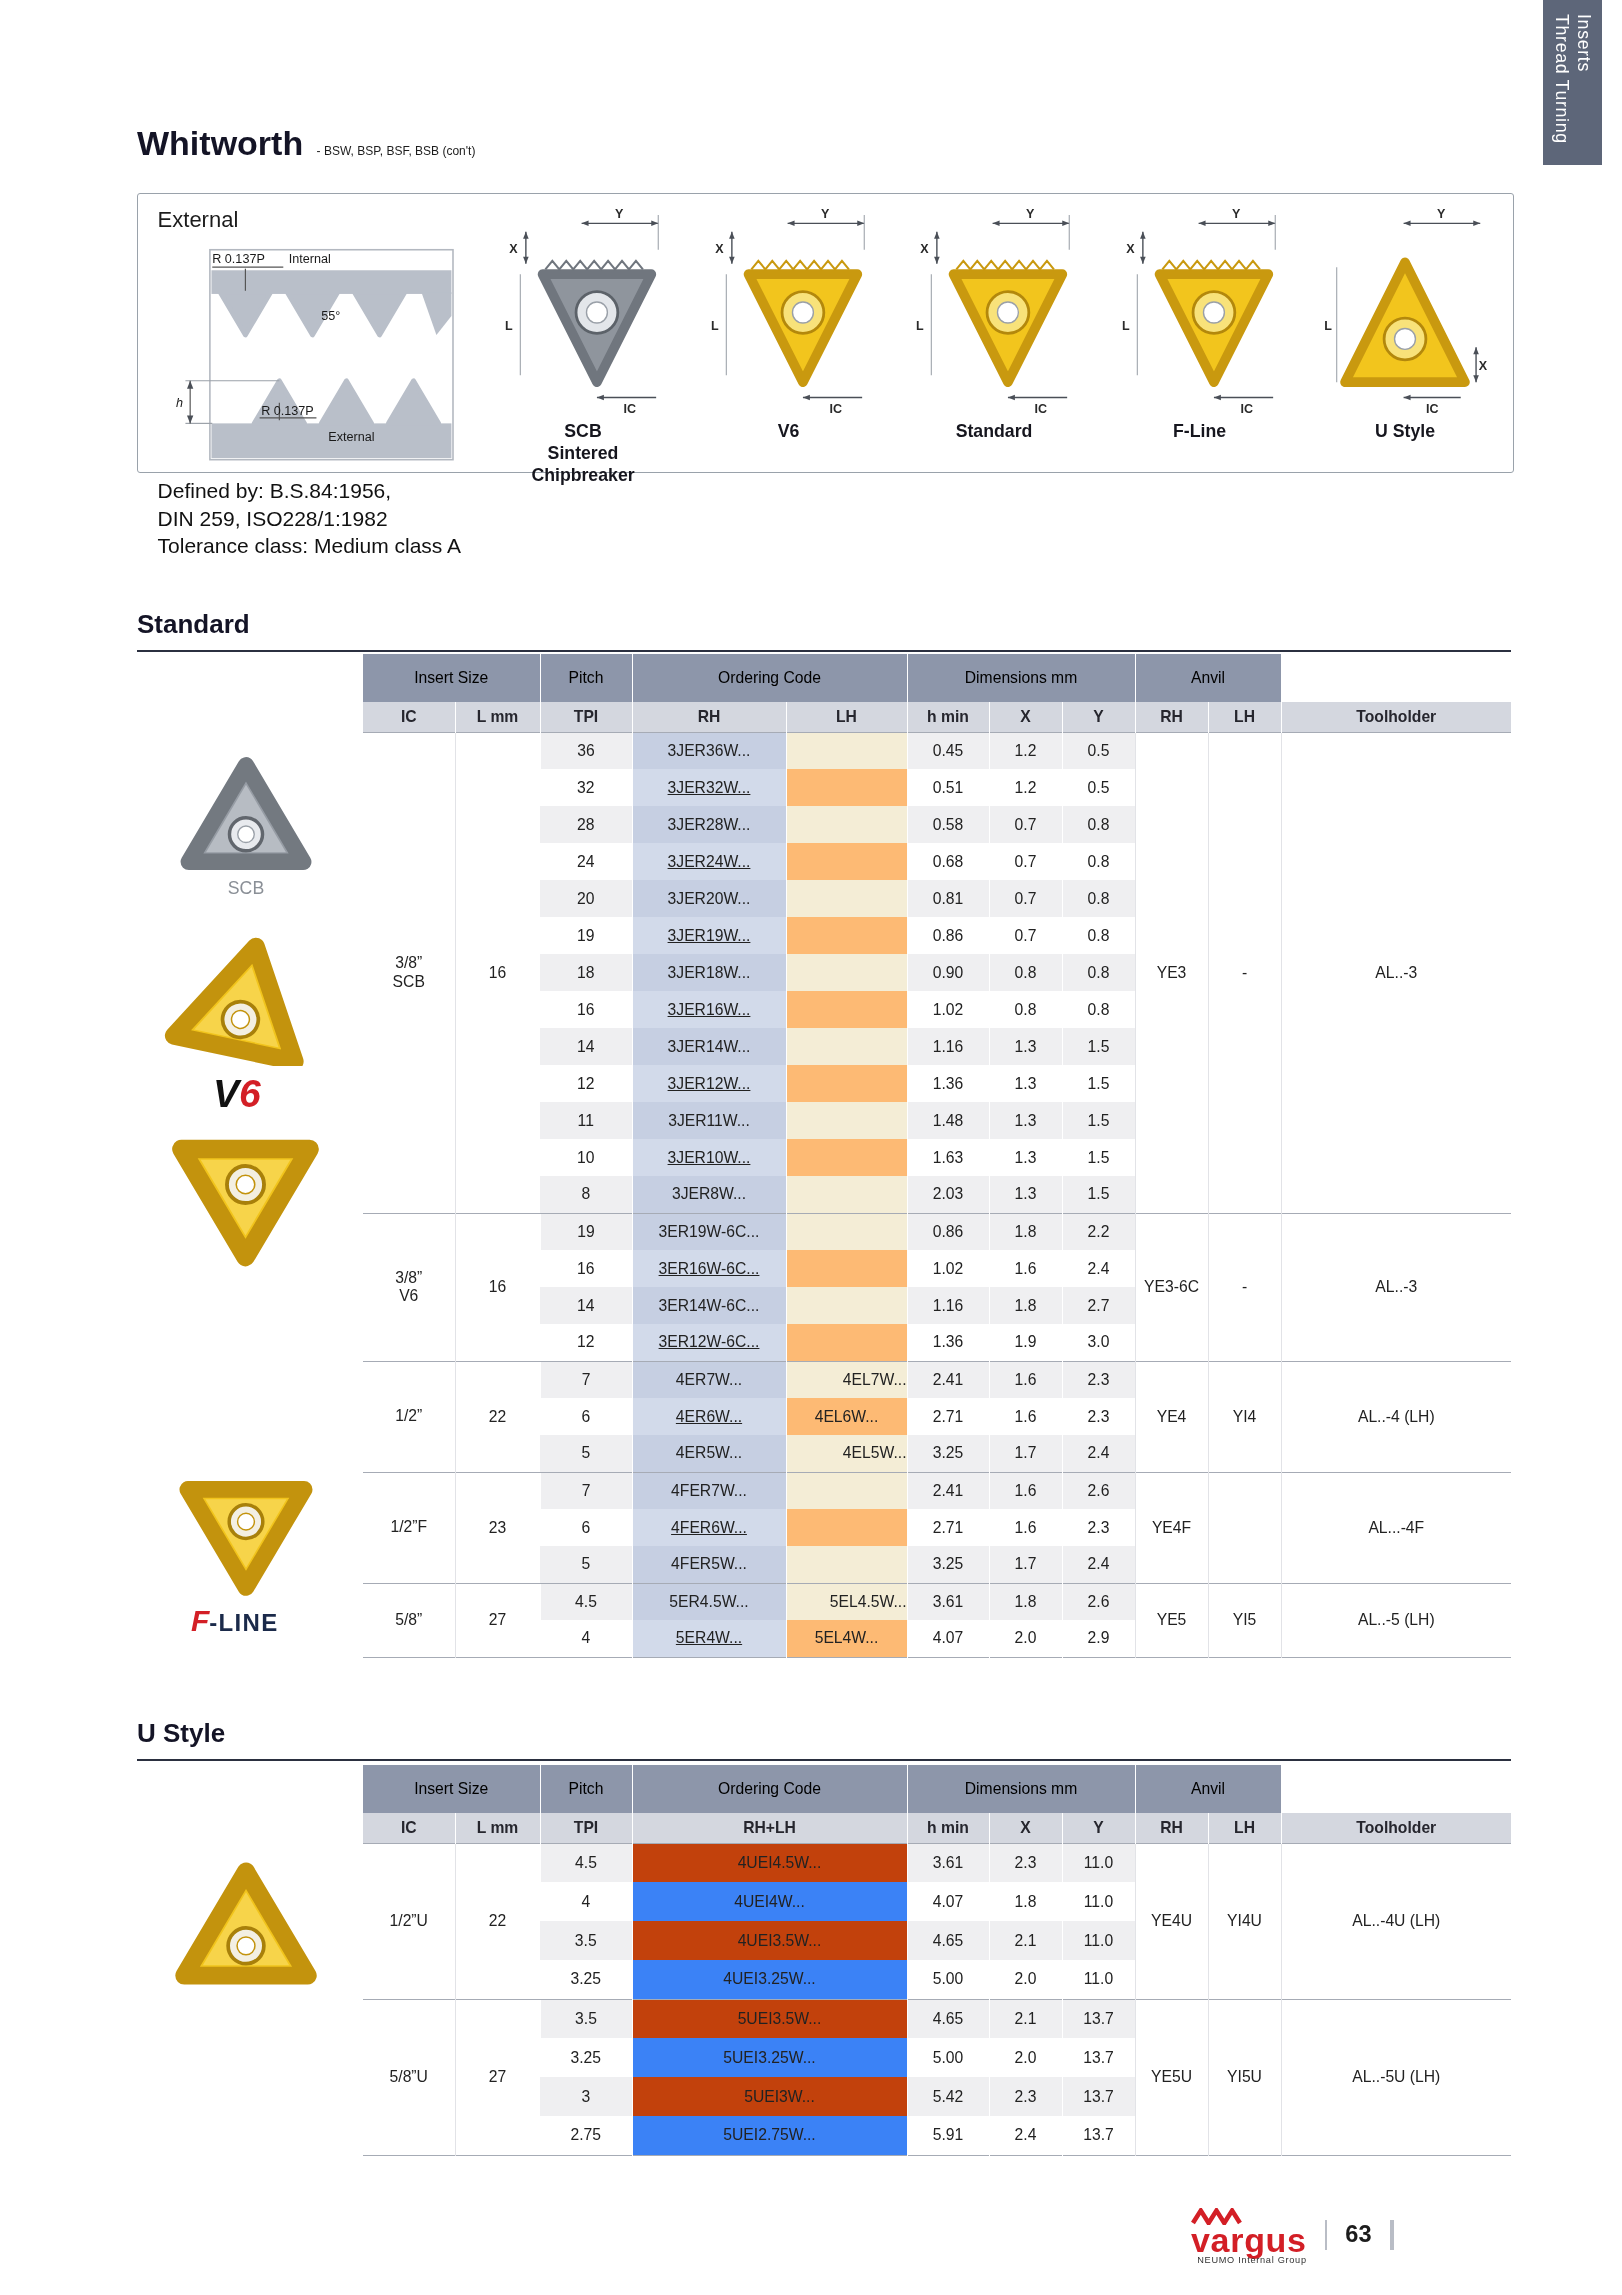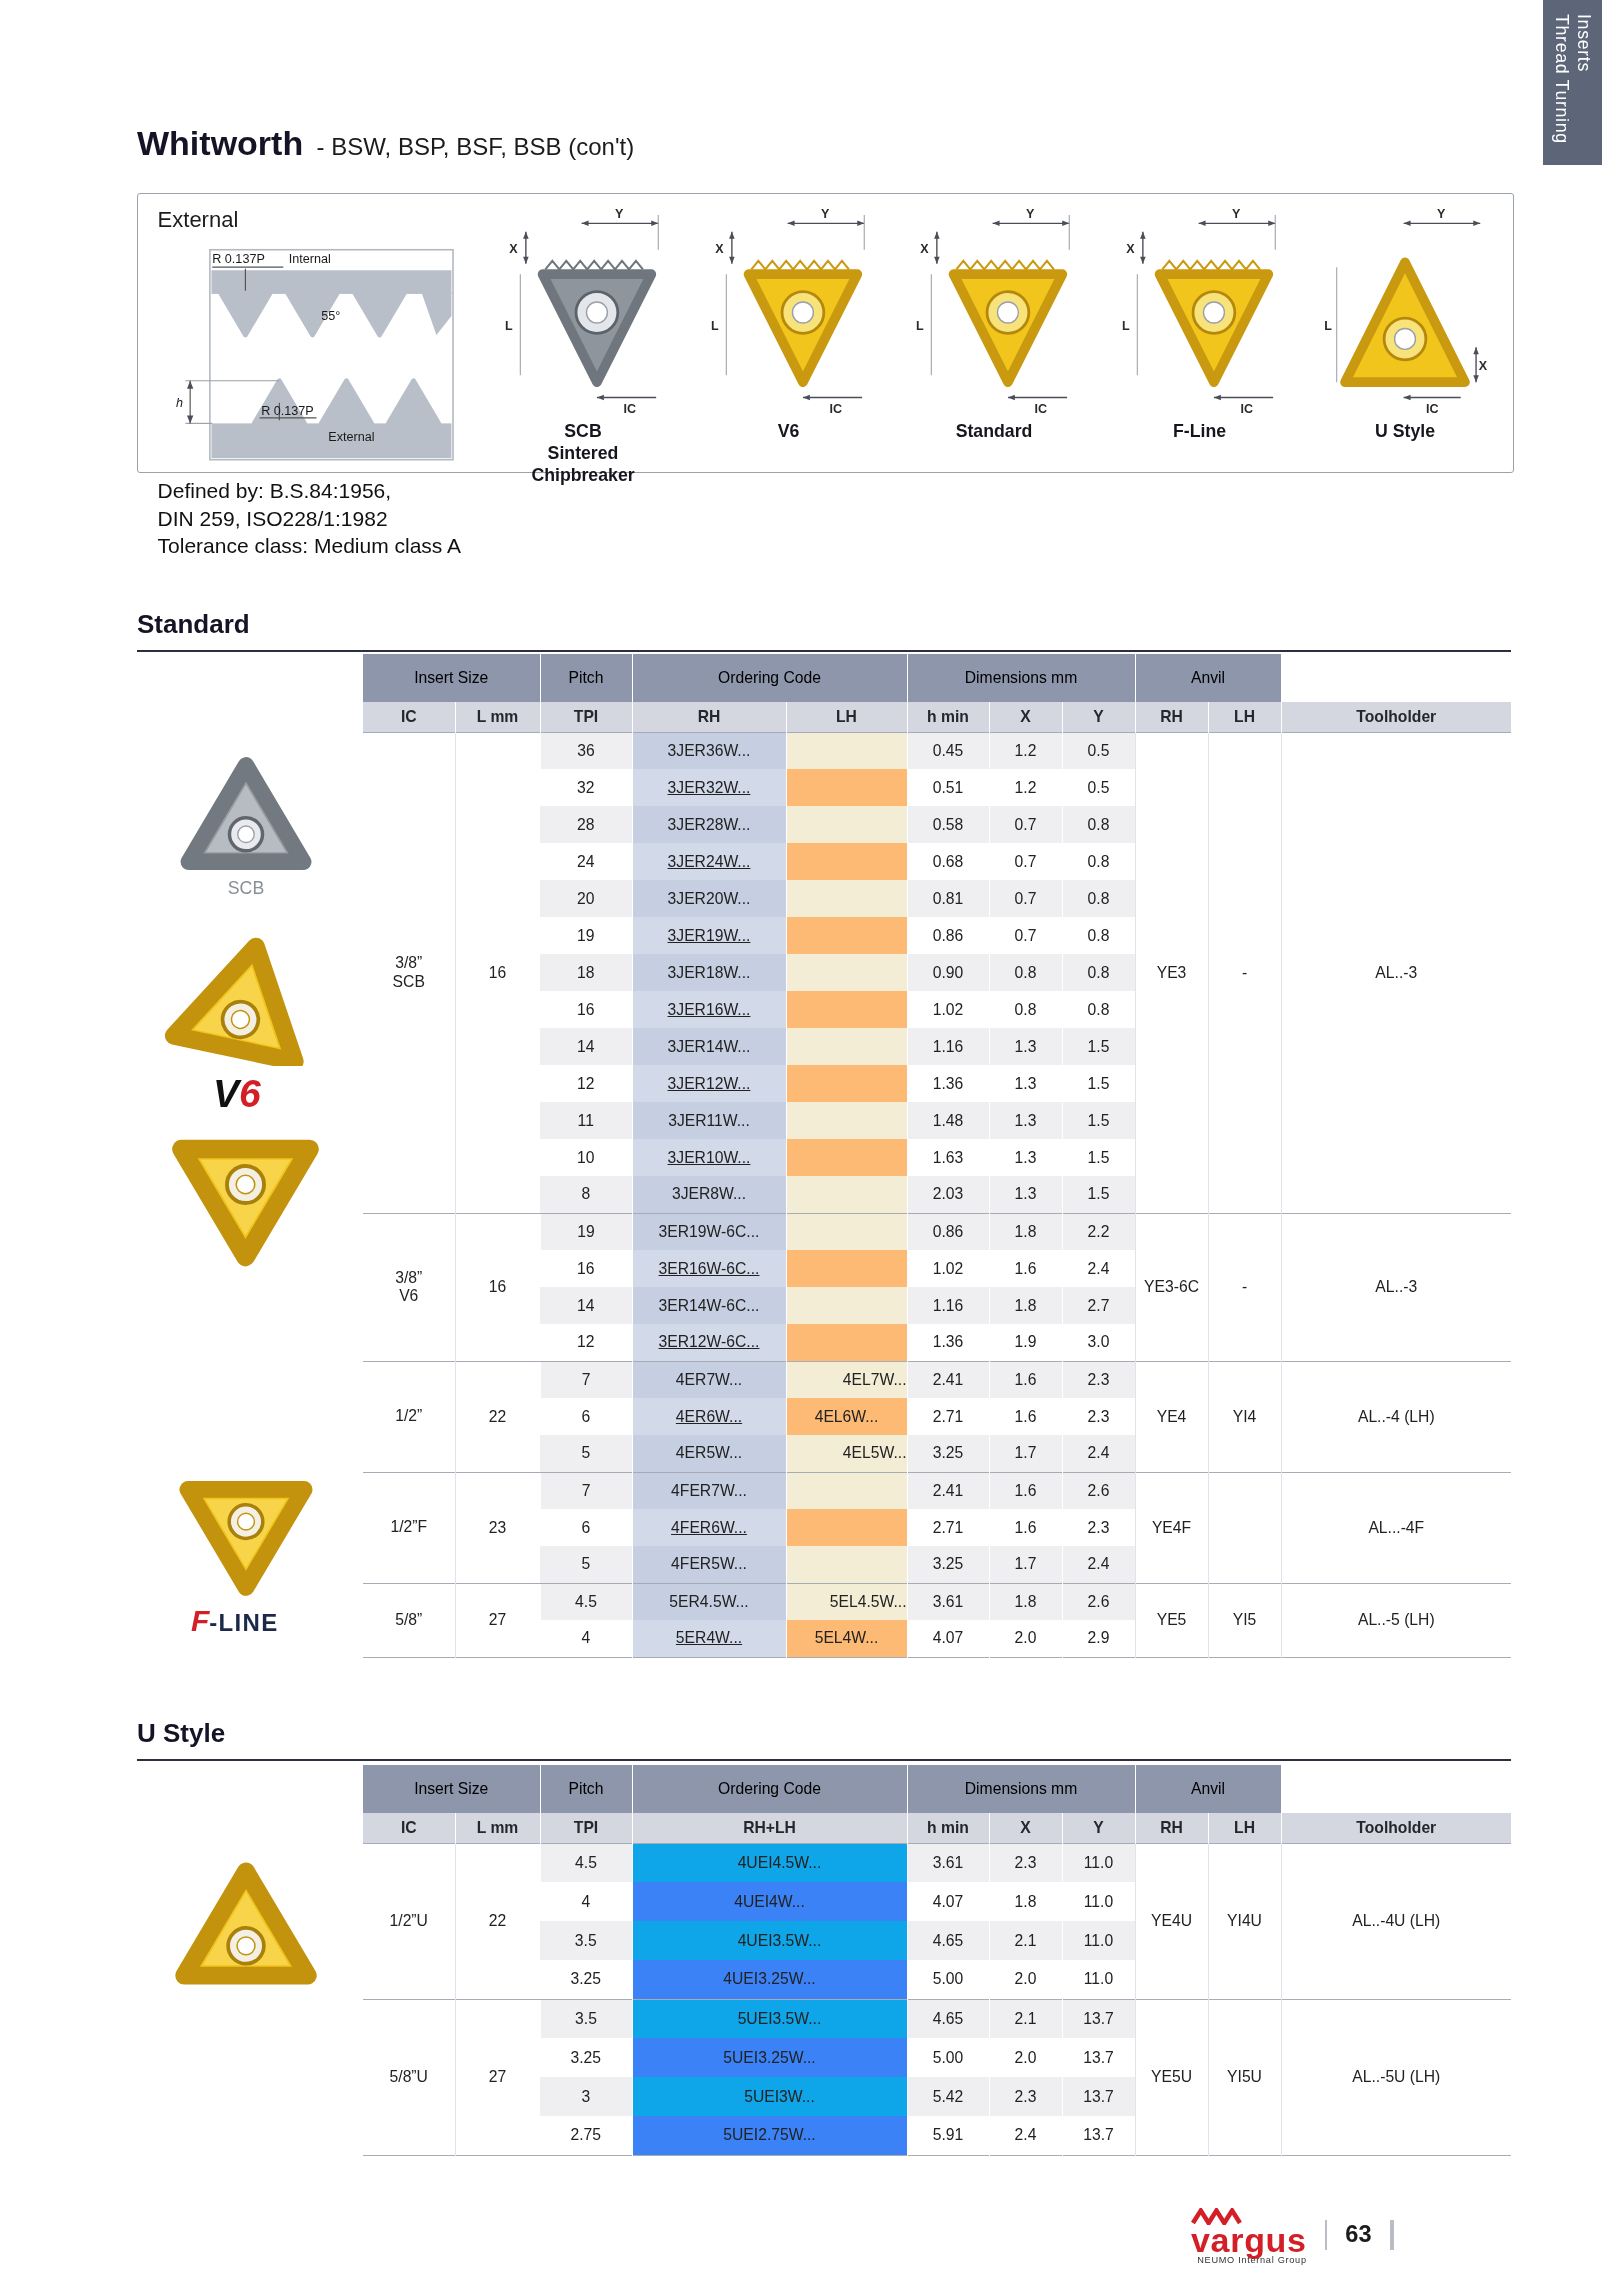--- a/index.html
+++ b/index.html
@@ -8,21 +8,21 @@
         font-family:"Liberation Sans",sans-serif;color:#222;overflow:hidden;}
 
   
   .side-tab{position:absolute;right:21px;top:0;width:59px;height:165px;background:#5d6679;
             display:flex;justify-content:center;align-items:flex-start;padding-top:14.4px;gap:1.3px;}
   .side-tab span{writing-mode:vertical-rl;font-size:17.7px;color:#fff;letter-spacing:0.7px;}
 
   
   .title-row{position:absolute;left:137px;top:124px;white-space:nowrap;}
   .title{font-size:34px;font-weight:bold;color:#141426;}
-  .subtitle{font-size:24px;color:#1c1c1c;margin-left:10.5px;}
+  .subtitle{font-size:12px;color:#1c1c1c;margin-left:10.5px;}
 
   
   .ext-box{position:absolute;left:137px;top:193px;width:1377px;height:280px;
            border:1.3px solid #9aa2ab;border-radius:3px;background:#fff;}
   .ext-title{position:absolute;left:19.6px;top:13px;font-size:22px;color:#1c1c1c;}
   .profile-svg{position:absolute;left:10.5px;top:51px;width:327px;height:221px;}
   .defined{position:absolute;left:19.6px;top:283px;font-size:21px;line-height:1.32;color:#111;}
   .variants{position:absolute;left:347px;top:14.4px;width:1018px;display:flex;justify-content:space-between;}
   .variant{width:196px;text-align:center;}
   .variant svg{width:168px;height:209px;display:block;margin:0 auto;}
@@ -59,21 +59,21 @@
   .sh:first-child{border-left:none;}
   table.data tbody td{height:37px;border-left:1.3px solid #fff;}
   table.u tbody td{height:39px;}
   table.data tbody td:first-child{border-left:none;}
   tbody tr.odd td{background:#efeff1;}
   tbody tr.even td{background:#ffffff;}
   tbody tr.odd td.code-rh{background:#c6cfe2;}
   tbody tr.even td.code-rh{background:#d2daea;text-decoration:underline;}
   tbody tr.odd td.code-lh{background:#f4edd6;text-align:right;}
   tbody tr.even td.code-lh{background:#fdba74;}
-  tbody tr.odd td.code-u{background:#0ea5e9;padding-left:20px;}
+  tbody tr.odd td.code-u{background:#c2410c;padding-left:20px;}
   tbody tr.even td.code-u{background:#3b82f6;}
   tbody tr td.grp{background:#fff !important;border-left:0.7px solid #e2e3e7;}
   tr.gfirst td{border-top:1.3px solid #a6abb5;}
   td.ic div{line-height:1.15;}
 
   
   .photo{position:absolute;text-align:center;}
   .photo svg{display:block;margin:0 auto;}
   .scb-label{font-size:17.7px;color:#8a8f96;margin-top:1.3px;}
   .logo-v6{position:absolute;font-size:39px;font-weight:bold;font-style:italic;}

